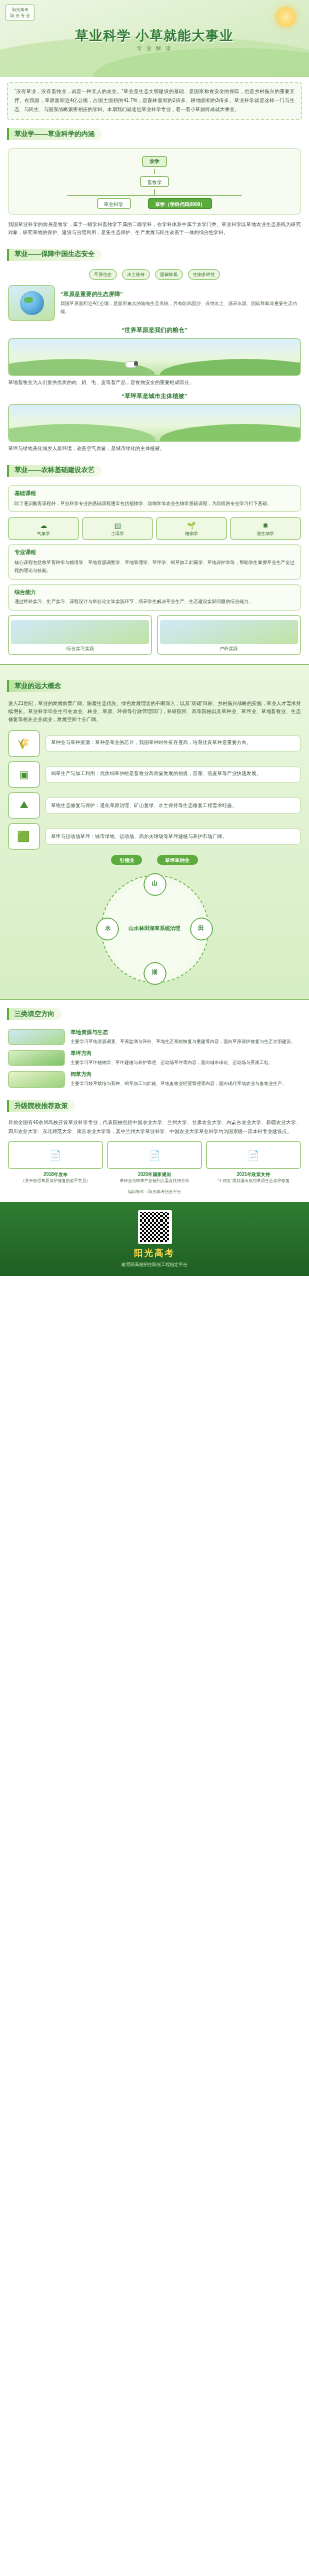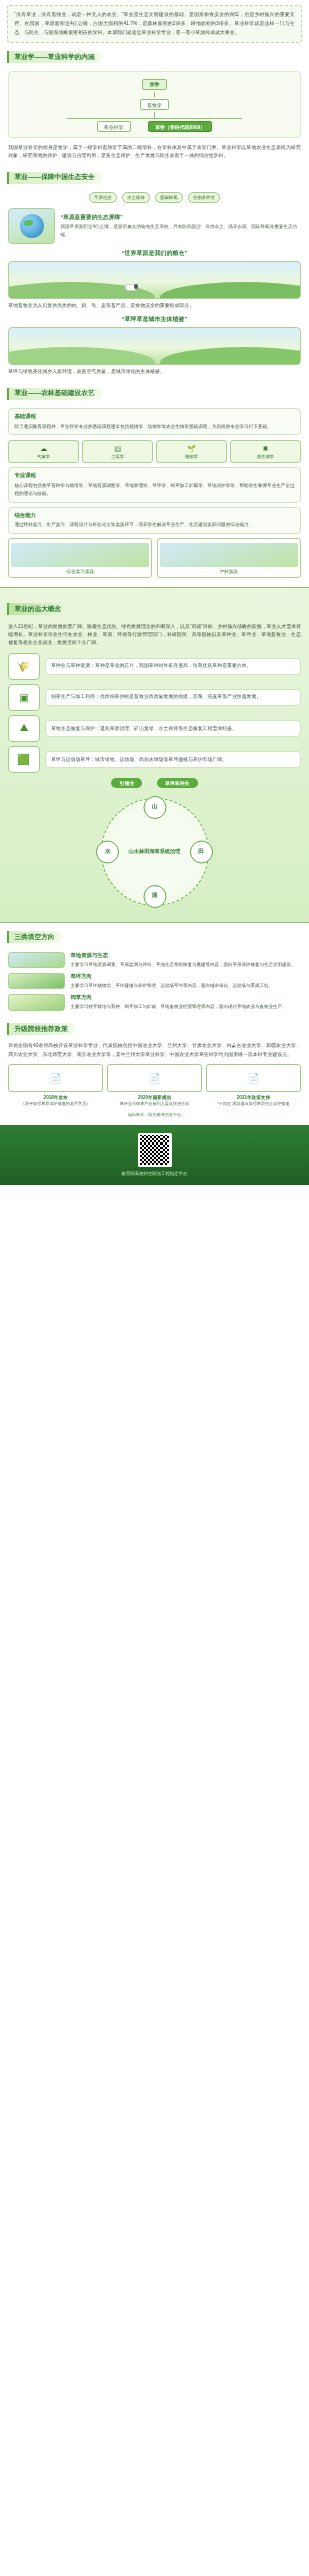--- a/index.html
+++ b/index.html
@@ -242,20 +242,29 @@
   .footer .brand { font-size:8.8px; font-weight:bold; letter-spacing:1.5px; color:#ffd84d; }
   .footer .line { font-size:4.4px; margin-top:2.1px; color:#cfe8bd; }
   .credit { font-size:4.1px; color:#5c7a55; text-align:center; margin:5.2px 0 3.1px; }
 </style>
 </head>
 <body>
 
 <div class="page">
 
   
+  <div class="header">
+    <div class="hill"></div>
+    <div class="hill2"></div>
+    <div class="sun"></div>
+    <div class="logo-box" style="white-space:pre-line">阳光高考
+阳 光 专 业</div>
+    <div class="header-title">草业科学 小草就能大事业</div>
+    <div class="header-sub">专 业 解 读</div>
+  </div>
 
   
   <div class="intro">“没有草业，没有畜牧业，就是一种无人的农业。”草业是生态文明建设的基础、是国家粮食安全的保障，也是乡村振兴的重要支撑。在我国，草原面积近4亿公顷，占国土面积的41.7%，是森林面积的2倍多、耕地面积的3倍多。草业科学就是这样一门与生态、与民生、与国家战略紧密相连的学科。本期我们就走近草业科学专业，看一看小草如何成就大事业。</div>
 
   
   <div class="sec-title">草业学——草业科学的内涵</div>
   <div class="tree">
     <div class="trow"><span class="tnode root">农学</span></div>
     <div class="tline"></div>
     <div class="trow"><span class="tnode">畜牧学</span></div>
@@ -418,17 +427,18 @@
     </div>
   </div>
 
   <div class="credit">编辑制作：阳光高考信息平台</div>
 
   
   <div class="footer">
     <div class="qr">
         <div class="grid"></div>
       </div>
+    <div class="brand">阳光高考</div>
     <div class="line">教育部高校招生阳光工程指定平台</div>
   </div>
 
 </div>
 
 
 </body></html>

